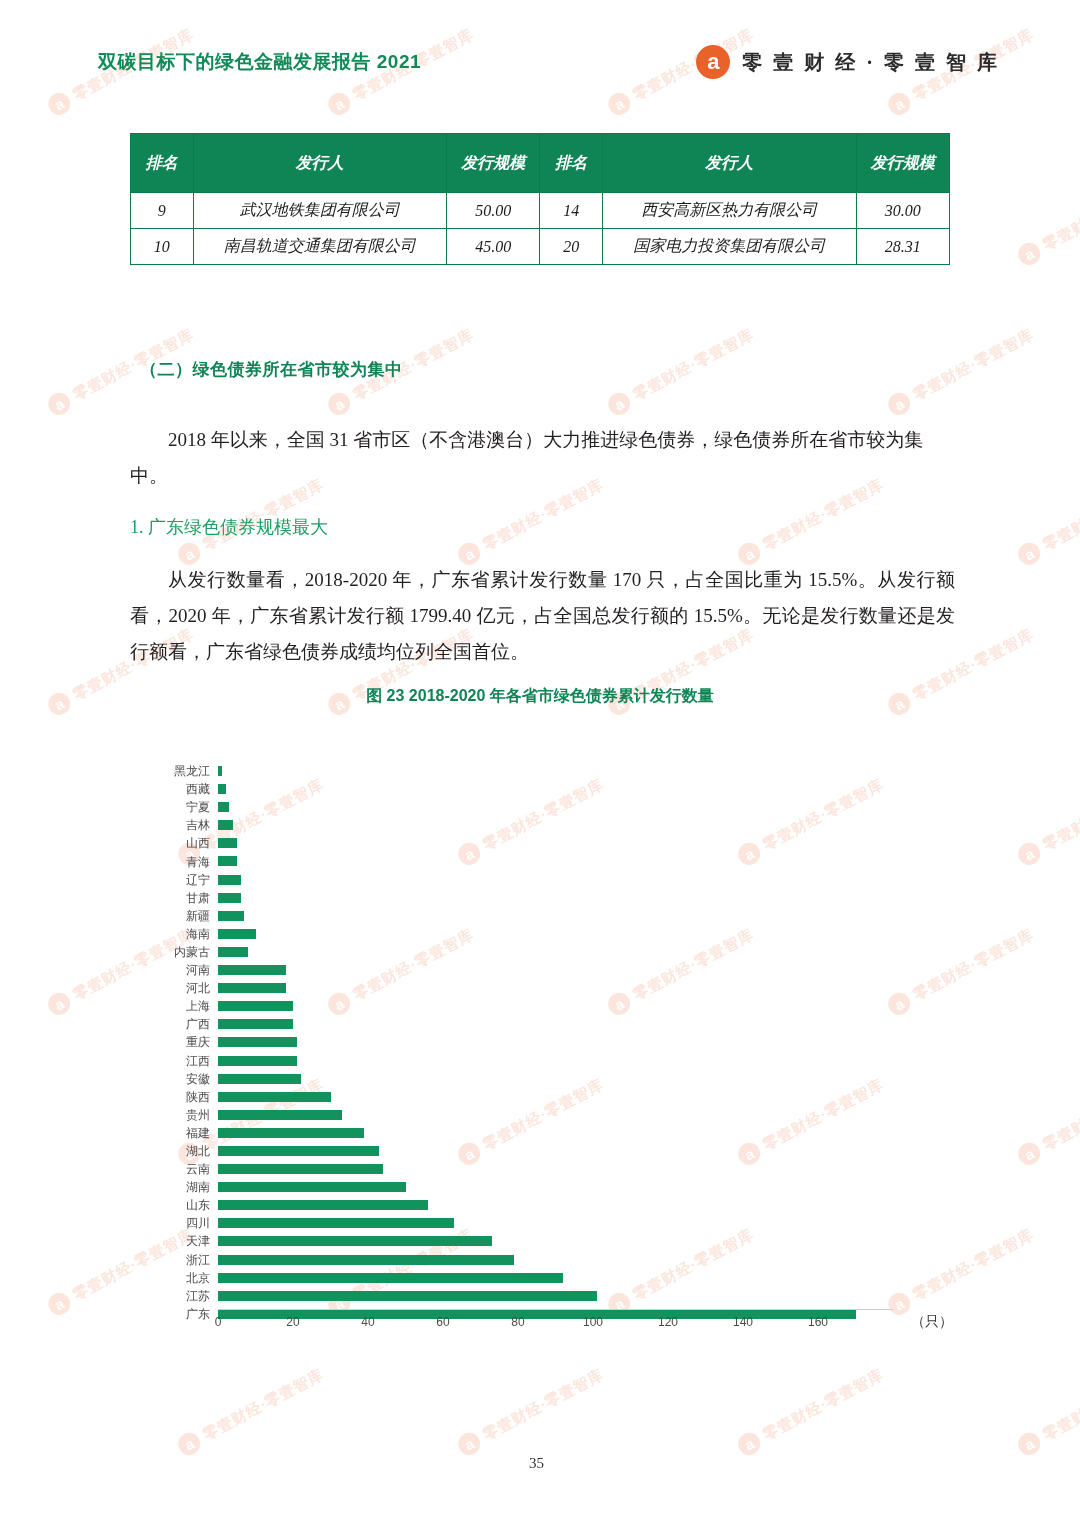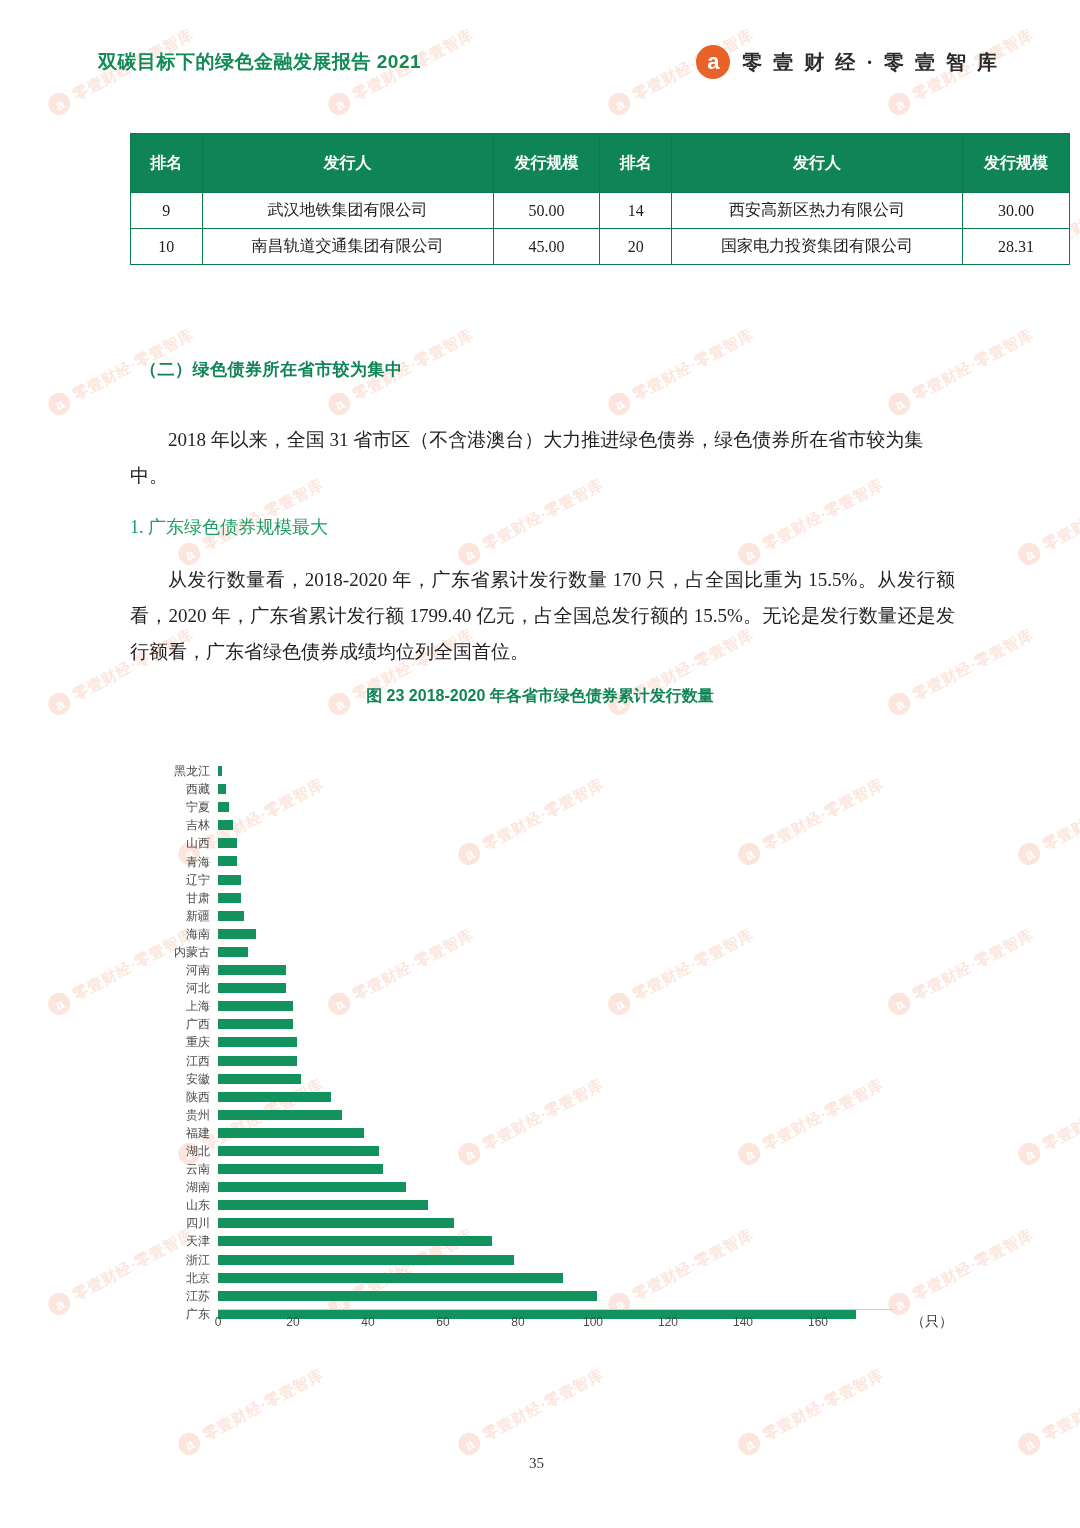--- a/index.html
+++ b/index.html
@@ -98,24 +98,25 @@
     font-weight: bold;
     color: #2b2b2b;
     letter-spacing: 3px;
   }
 
   
   .rank-table {
     position: absolute;
     top: 133px;
     left: 130px;
-    width: 940px;
+    width: 820px;
     border-collapse: collapse;
     z-index: 2;
     font-family: "Liberation Sans", sans-serif;
+    font-style: italic;
   }
   .rank-table th, .rank-table td {
     border: 1px solid #0b7b4b;
     text-align: center;
     font-size: 15px;
     padding: 0;
     height: 35px;
   }
   .rank-table thead th {
     background: #0f8455;

